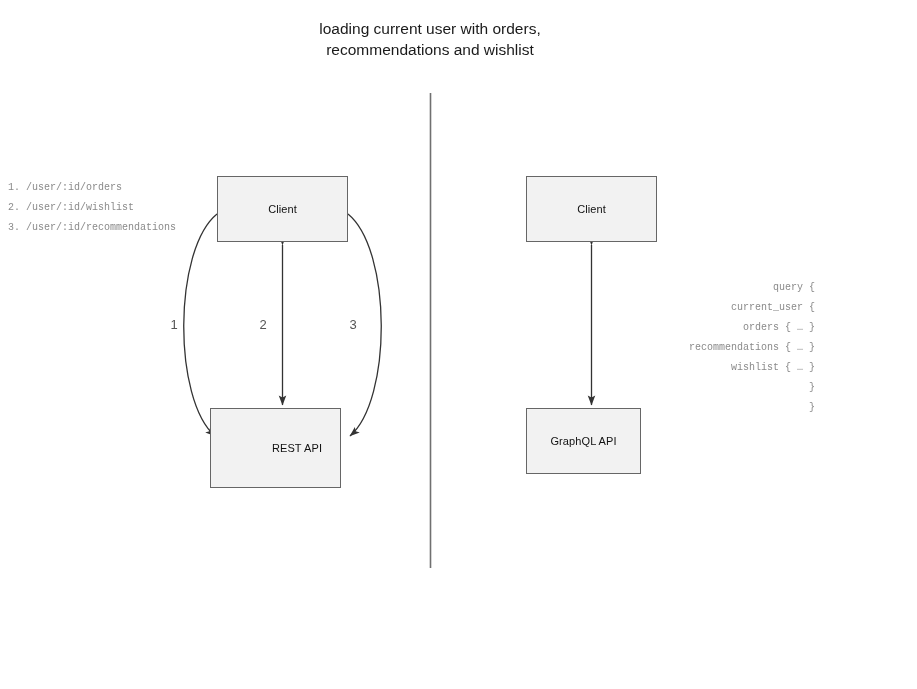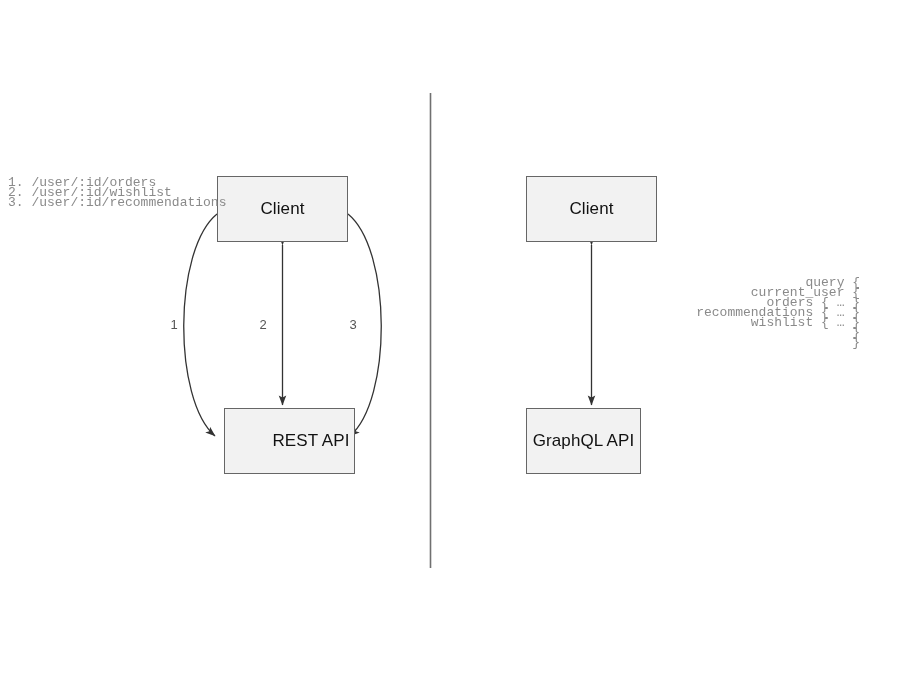--- a/index.html
+++ b/index.html
@@ -46,61 +46,63 @@
 
   
   .node {
     position: absolute;
     box-sizing: border-box;
     background: #f2f2f2;
     border: 1.4px solid #666666;
     display: flex;
     align-items: center;
     justify-content: center;
-    font-size: 17px;
+    font-size: 11px;
     color: #111111;
     font-family: "Liberation Sans", sans-serif;
     letter-spacing: 0.1px;
   }
 
   #node-client-rest   { left: 217px; top: 176px; width: 131px; height: 66px; }
-  #node-rest-api      { left: 224px; top: 408px; width: 131px; height: 66px; padding-left: 43px; }
+  #node-rest-api      { left: 210px; top: 408px; width: 131px; height: 80px; padding-left: 43px; }
   #node-client-gql    { left: 526px; top: 176px; width: 131px; height: 66px; }
   #node-graphql-api   { left: 526px; top: 408px; width: 115px; height: 66px; }
 
   
   .edge-label {
     position: absolute;
     font-size: 13px;
     color: #555555;
     font-family: "Liberation Sans", sans-serif;
     text-align: center;
     width: 18px;
   }
   #edge-label-1 { left: 165px; top: 317px; }
   #edge-label-2 { left: 254px; top: 317px; }
   #edge-label-3 { left: 344px; top: 317px; }
 
   
   .code-block {
     position: absolute;
     font-family: "Liberation Mono", "DejaVu Sans Mono", monospace;
-    font-size: 13px;
-    line-height: 10px;
+    font-size: 10px;
+    line-height: 20px;
     color: #8a8a8a;
     white-space: pre;
   }
   #rest-endpoints { left: 8px;   top: 178px; }
   #graphql-query  { left: 665px; top: 278px; text-align: right; }
 </style>
 </head>
 <body>
 
 <div id="canvas">
 
+  <div class="diagram-title">loading current user with orders,
+recommendations and wishlist</div>
 
   <svg id="edges" viewBox="0 0 917 689" width="917" height="689">
     <defs>
       <marker id="arrowhead" markerWidth="9" markerHeight="9" refX="7.4" refY="3.1" orient="auto" markerUnits="strokeWidth">
         <path d="M0,0.2 L7.8,3.1 L0,6.0 L1.7,3.1 Z" fill="#333333"></path>
       </marker>
     </defs>
 
     <line x1="430.5" y1="93" x2="430.5" y2="568" stroke="#707070" stroke-width="1.6"></line>
 

